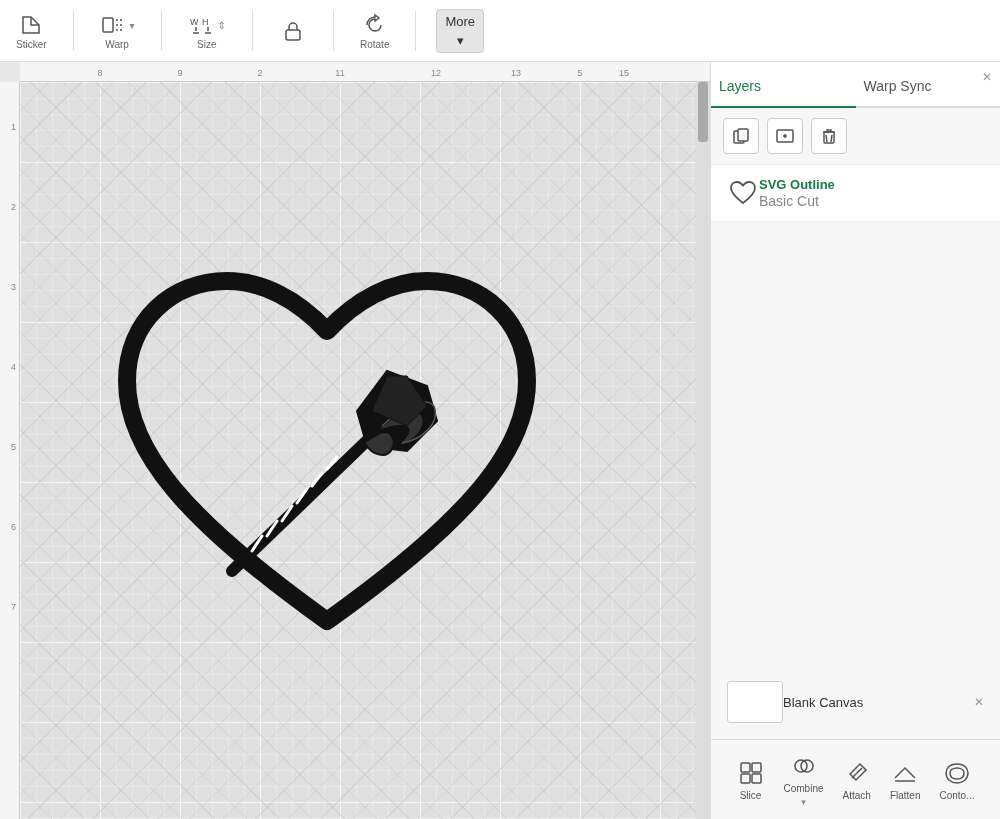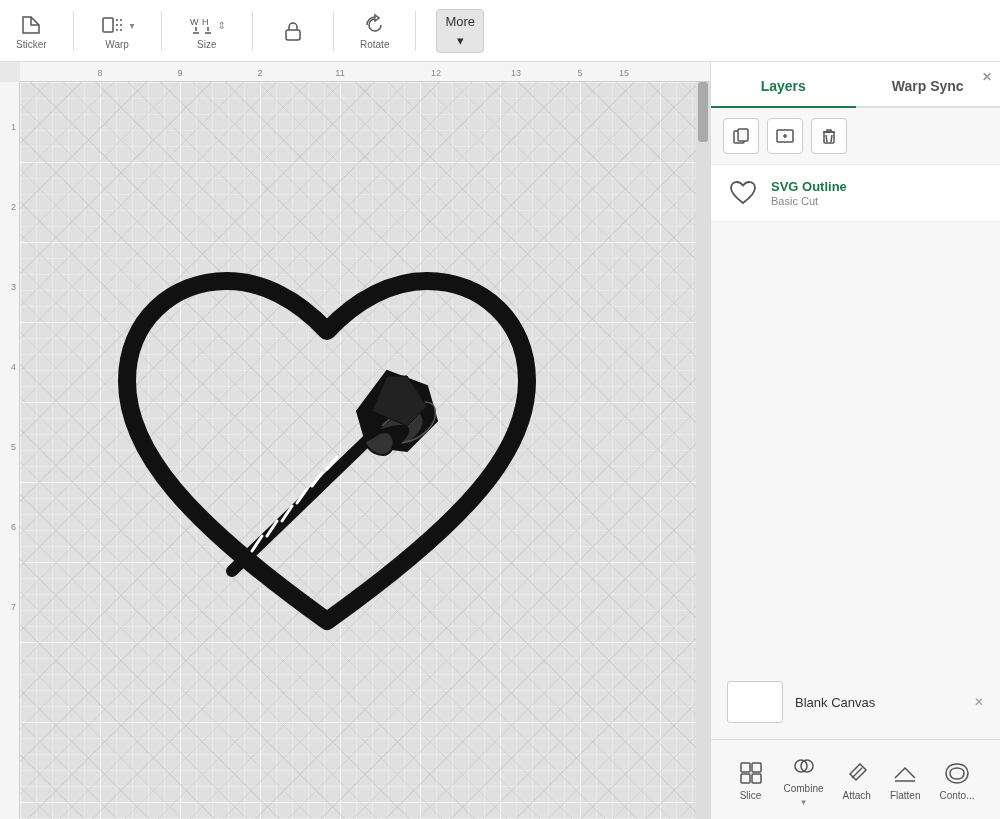--- a/index.html
+++ b/index.html
@@ -202,24 +202,23 @@
 
     
     .panel-tabs {
       display: flex;
       background: #fff;
       border-bottom: 2px solid #ddd;
       position: relative;
     }
     .panel-tab {
       flex: 1;
-      text-align: center;
       padding: 16px 8px 12px;
       font-size: 14px;
-      font-weight: 700;
+      font-weight: 400;
       cursor: pointer;
       color: #555;
       position: relative;
     }
     .panel-tab.active {
       color: #1a7a4a;
     }
     .panel-tab.active::after {
       content: '';
       position: absolute;
@@ -259,21 +258,21 @@
       cursor: pointer;
       font-size: 16px;
       color: #555;
     }
 
     
     .layer-item {
       display: flex;
       align-items: center;
       padding: 12px 16px;
-      gap: 12px;
+      gap: 0;
       background: #fff;
       border-bottom: 1px solid #eee;
       cursor: pointer;
     }
     .layer-icon {
       width: 32px;
       height: 32px;
       display: flex;
       align-items: center;
       justify-content: center;
@@ -282,37 +281,36 @@
     }
     .layer-info {
       flex: 1;
     }
     .layer-name {
       font-size: 13px;
       font-weight: 600;
       color: #1a7a4a;
     }
     .layer-type {
-      font-size: 11px;
+      font-size: 14px;
       color: #888;
       margin-top: 1px;
     }
 
     
     .blank-canvas-section {
       flex: 1;
       display: flex;
       align-items: flex-end;
       padding: 16px;
       background: #f7f7f7;
     }
     .blank-canvas-item {
       display: flex;
       align-items: center;
-      gap: 12px;
       width: 100%;
     }
     .blank-canvas-thumb {
       width: 56px;
       height: 42px;
       background: #fff;
       border: 1px solid #ccc;
       border-radius: 3px;
     }
     .blank-canvas-label {

